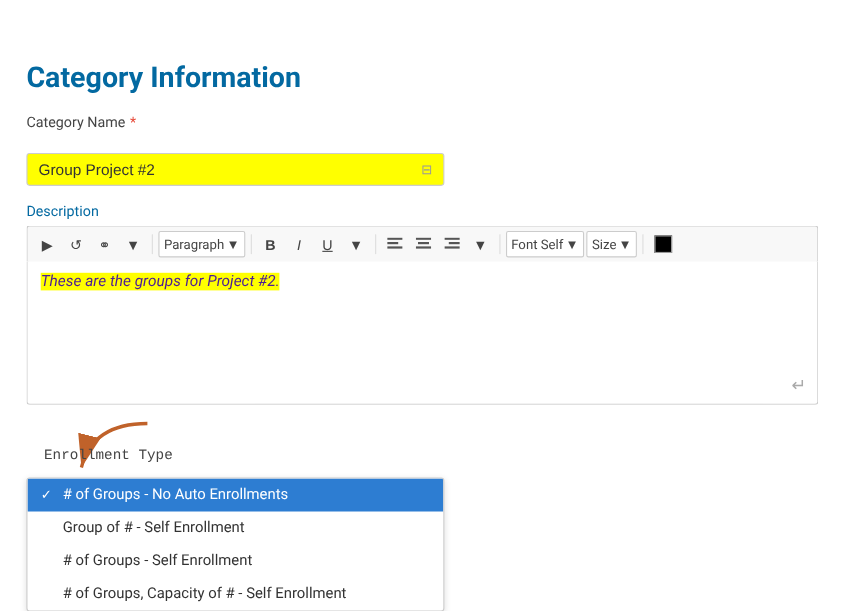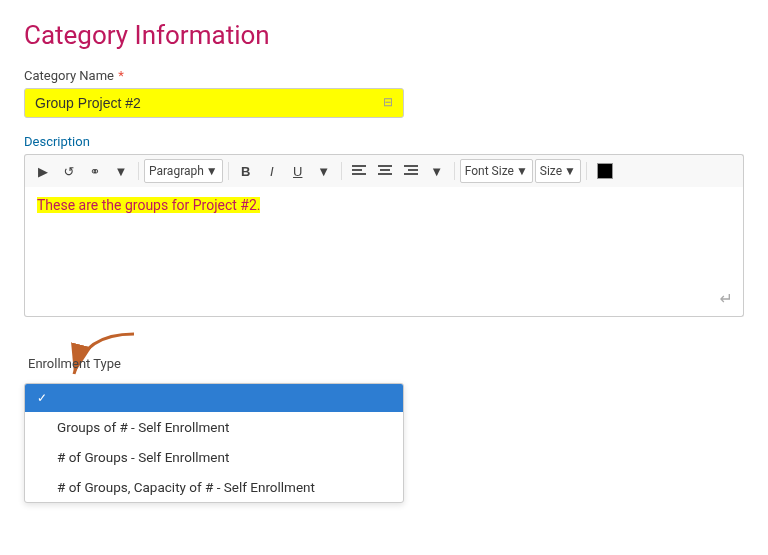--- a/index.html
+++ b/index.html
@@ -8,46 +8,47 @@
       background: #fff;
       color: #333;
       font-size: 14px;
       padding: 20px 24px;
       width: 768px;
       min-height: 555px;
     }
 
     .page-title {
       font-size: 26px;
-      font-weight: 400;
-      color: #be185d;
+      font-weight: 700;
+      color: #0369a1;
       margin-bottom: 18px;
+      margin-top: 36px;
     }
 
     .field-label {
       font-size: 13px;
       color: #444;
-      margin-bottom: 5px;
+      margin-bottom: 20px;
     }
 
     .field-label .required {
       color: #e74c3c;
       margin-left: 1px;
     }
 
     .category-name-input {
       width: 380px;
       padding: 6px 10px;
       border: 1.5px solid #ccc;
       border-radius: 3px;
       font-size: 14px;
       background: #ffff00;
       color: #333;
       display: flex;
-      align-items: flex-start;
+      align-items: center;
       justify-content: space-between;
       margin-bottom: 16px;
     }
 
     .category-name-input input {
       border: none;
       background: transparent;
       font-size: 14px;
       color: #333;
       width: 100%;
@@ -132,23 +133,24 @@
       border-top: none;
       border-radius: 0 0 3px 3px;
       min-height: 130px;
       padding: 10px 12px;
       position: relative;
       background: #fff;
     }
 
     .rich-text-content {
       background: #ffff00;
-      color: #be185d;
+      color: #4c1d95;
       font-size: 14px;
       display: inline;
+      font-style: italic;
     }
 
     .rtl-icon {
       position: absolute;
       bottom: 8px;
       right: 10px;
       color: #aaa;
       font-size: 16px;
     }
 
@@ -273,21 +275,21 @@
           <rect x="4" y="4" width="10" height="2" fill="#555"></rect>
           <rect x="0" y="8" width="14" height="2" fill="#555"></rect>
           <rect x="6" y="12" width="8" height="2" fill="#555"></rect>
         </svg>
     </button>
     <button class="toolbar-btn">▼</button>
 
     <div class="toolbar-divider"></div>
 
     <div class="toolbar-dropdown">
-      <span>Font Size</span>
+      <span>Font Self</span>
       <span>▼</span>
     </div>
 
     <div class="toolbar-dropdown">
       <span>Size</span>
       <span>▼</span>
     </div>
 
     <div class="toolbar-divider"></div>
 
@@ -306,32 +308,33 @@
 
   <div class="arrow-container">
     <svg class="arrow-svg" width="120" height="55" viewBox="0 0 120 55">
       <defs>
         <marker id="arrowhead" markerWidth="10" markerHeight="7" refX="10" refY="3.5" orient="auto">
           <polygon points="0 0, 10 3.5, 0 7" fill="#c0622a"></polygon>
         </marker>
       </defs>
       <path d="M 80 5 Q 30 5 20 45" stroke="#c0622a" stroke-width="3" fill="none" marker-end="url(#arrowhead)"></path>
     </svg>
-    <div style="position:absolute; bottom:8px; left:4px;">
+    <div style="position:absolute; bottom:8px; left:16px;font-family:Liberation Mono, monospace;">
       <span class="enrollment-label">Enrollment Type</span>
     </div>
   </div>
 
   <div class="dropdown-list">
     <div class="dropdown-item selected">
       <span class="check-mark">✓</span>
+      <span># of Groups - No Auto Enrollments</span>
     </div>
     <div class="dropdown-item">
       <span class="check-mark"></span>
-      <span>Groups of # - Self Enrollment</span>
+      <span>Group of # - Self Enrollment</span>
     </div>
     <div class="dropdown-item">
       <span class="check-mark"></span>
       <span># of Groups - Self Enrollment</span>
     </div>
     <div class="dropdown-item">
       <span class="check-mark"></span>
       <span># of Groups, Capacity of # - Self Enrollment</span>
     </div>
 

